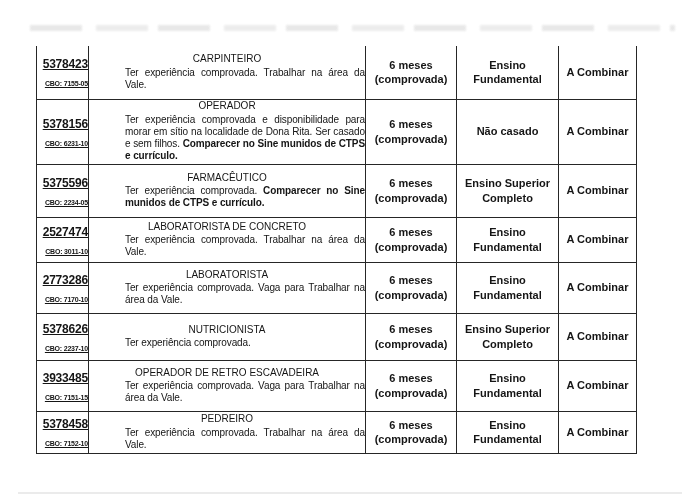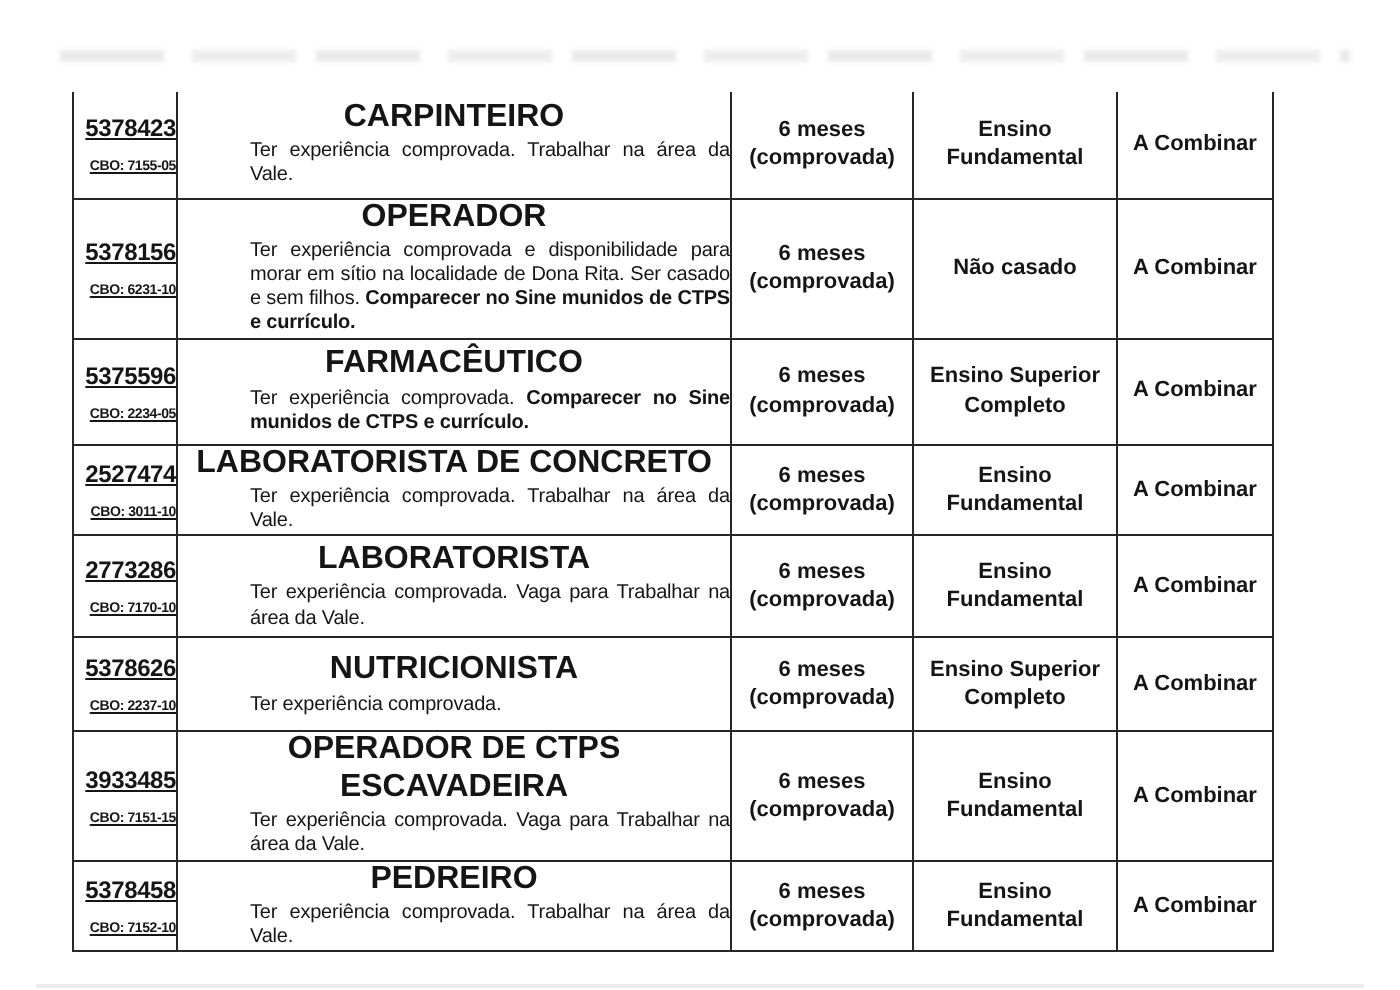--- a/index.html
+++ b/index.html
@@ -84,22 +84,22 @@
     letter-spacing: -0.2px;
     text-decoration: underline;
     white-space: nowrap;
     margin-top: 9px;
   }
 
   td.job-cell {
     padding: 2px 3px;
   }
   .job-title {
-    font-weight: bold;
-    font-size: 16px;
+    font-weight: normal;
+    font-size: 10px;
     text-align: center;
     line-height: 1.15;
     margin-bottom: 2px;
   }
   .job-desc {
     font-size: 10px;
     line-height: 1.22;
     text-align: justify;
     letter-spacing: -0.1px;
     margin-left: 36px;
@@ -214,21 +214,21 @@
       <td class="center-cell">Ensino Superior Completo</td>
       <td class="center-cell">A Combinar</td>
     </tr>
 
     <tr style="height:51px;">
       <td class="id-cell">
         <div class="vac-id">3933485</div>
         <div class="vac-cbo">CBO: 7151-15</div>
       </td>
       <td class="job-cell">
-        <div class="job-title">OPERADOR DE CTPS ESCAVADEIRA</div>
+        <div class="job-title">OPERADOR DE RETRO ESCAVADEIRA</div>
         <div class="job-desc"><span>Ter experiência comprovada. Vaga para Trabalhar na área da Vale.</span> <b></b></div>
       </td>
       <td class="center-cell">6 meses (comprovada)</td>
       <td class="center-cell">Ensino Fundamental</td>
       <td class="center-cell">A Combinar</td>
     </tr>
 
     <tr style="height:42px;">
       <td class="id-cell">
         <div class="vac-id">5378458</div>

